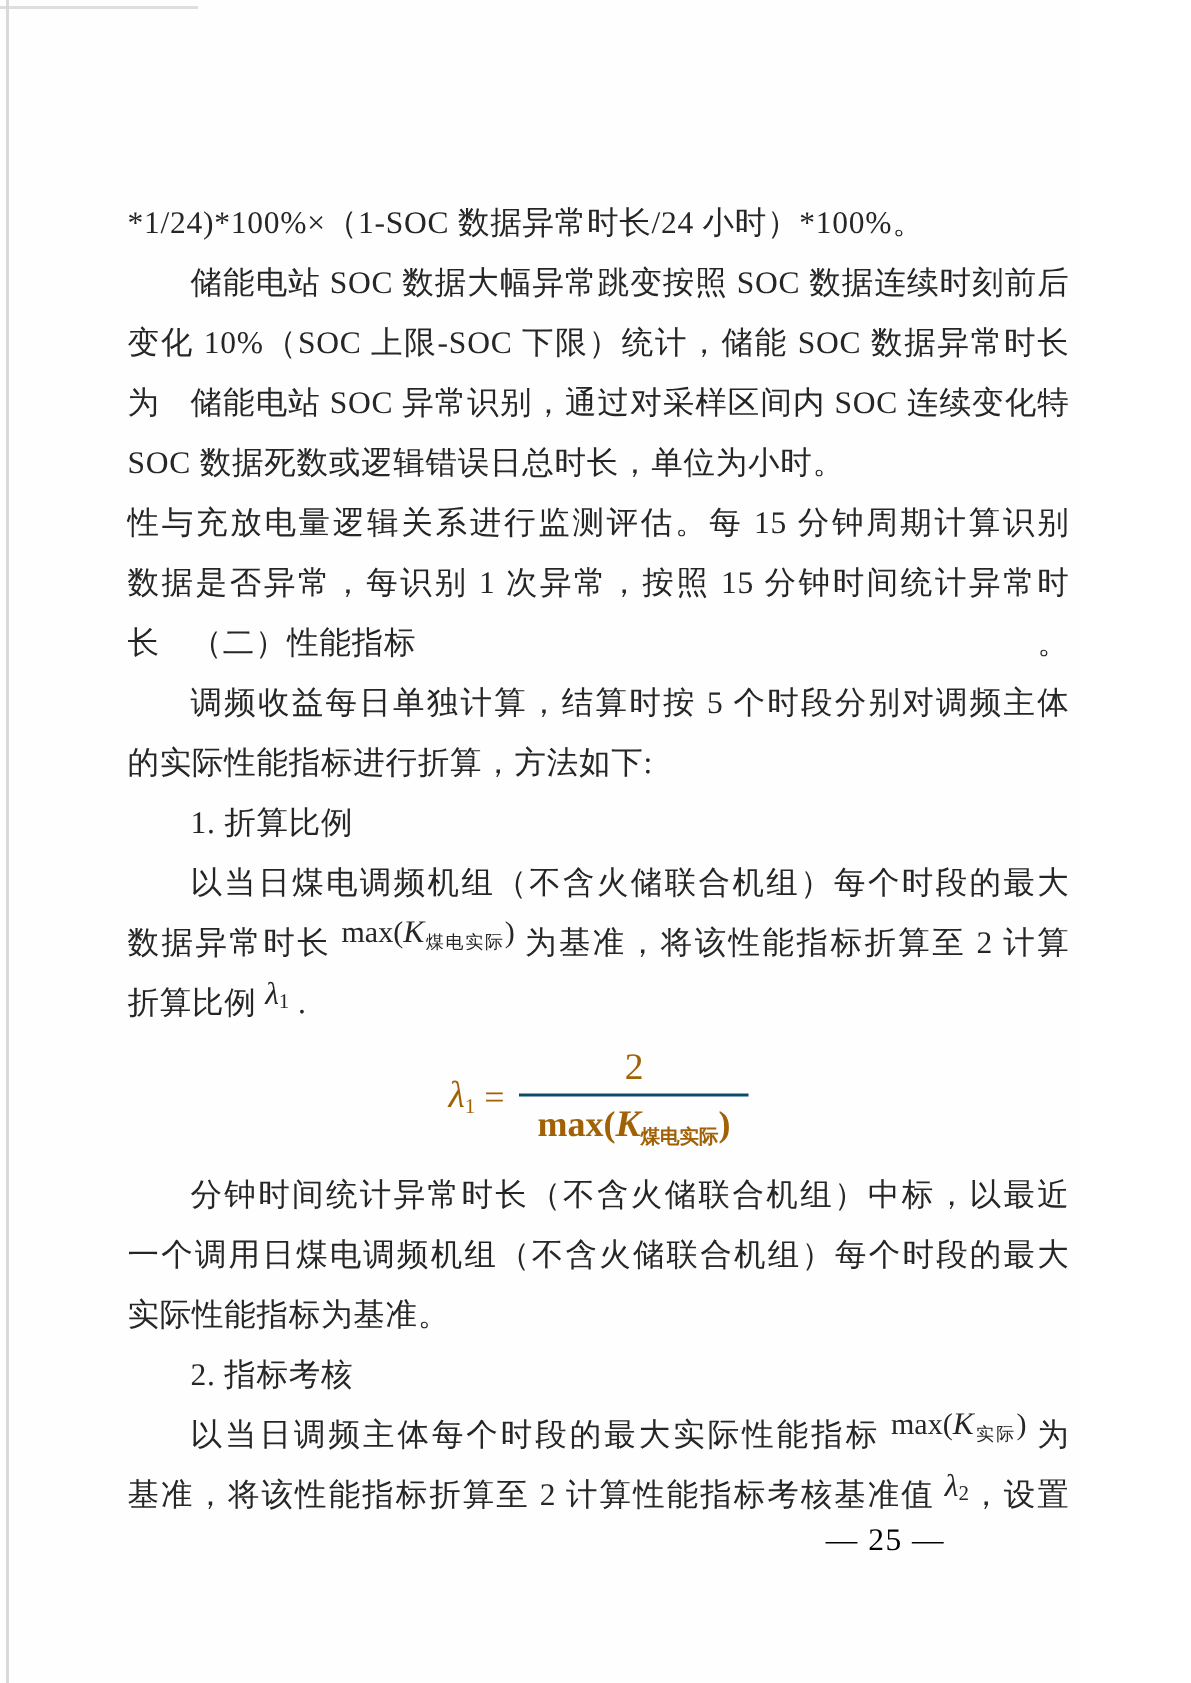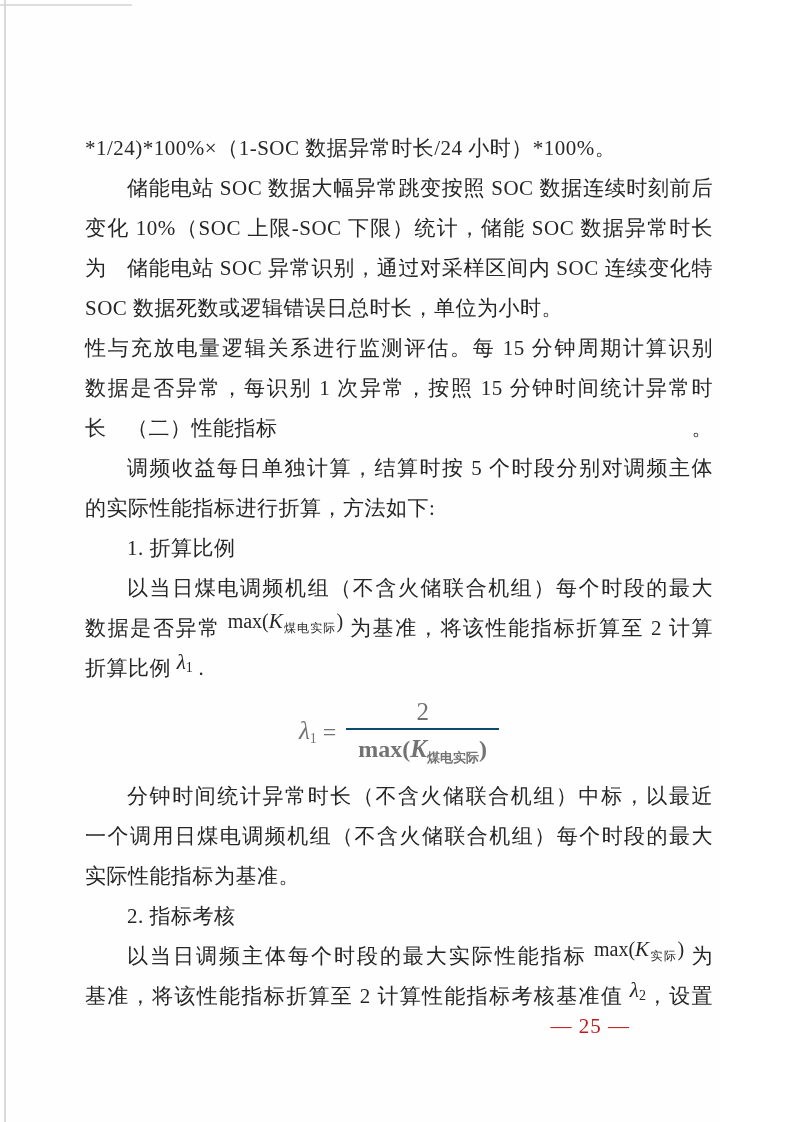--- a/index.html
+++ b/index.html
@@ -85,21 +85,21 @@
     vertical-align: -3px;
     line-height: 0;
   }
   
   .formula {
     height: 88px;
     display: flex;
     align-items: center;
     justify-content: center;
     font-size: 24px;
-    color: #737373;
+    color: #a16207;
   }
   .formula .lam {
     font-style: italic;
     font-size: 25px;
   }
   .formula .lam sub {
     font-style: normal;
     font-size: 14px;
     vertical-align: -4px;
   }
@@ -133,21 +133,21 @@
   .frac .den sub {
     font-size: 13px;
     vertical-align: -5px;
   }
   .page-num {
     position: absolute;
     top: 1014px;
     right: 90px;
     font-size: 21px;
     letter-spacing: 1px;
-    color: #b91c1c;
+    color: #000000;
   }
 </style>
 </head>
 <body>
 
 <div class="page">
   <div class="scan-edge-left"></div>
   <div class="scan-edge-top"></div>
 
   <div class="content">
@@ -157,21 +157,21 @@
         <div class="line fill"><span>变化 10%（SOC 上限-SOC 下限）统计，储能 SOC 数据异常时长为</span></div>
         <div class="line fill indent"><span>储能电站 SOC 异常识别，通过对采样区间内 SOC 连续变化特</span></div>
         <div class="line"><span>SOC 数据死数或逻辑错误日总时长，单位为小时。</span></div>
         <div class="line fill"><span>性与充放电量逻辑关系进行监测评估。每 15 分钟周期计算识别</span></div>
         <div class="line fill"><span>数据是否异常，每识别 1 次异常，按照 15 分钟时间统计异常时长。</span></div>
         <div class="line indent"><span>（二）性能指标</span></div>
         <div class="line fill indent"><span>调频收益每日单独计算，结算时按 5 个时段分别对调频主体</span></div>
         <div class="line"><span>的实际性能指标进行折算，方法如下:</span></div>
         <div class="line indent"><span>1. 折算比例</span></div>
         <div class="line fill indent"><span>以当日煤电调频机组（不含火储联合机组）每个时段的最大</span></div>
-        <div class="line fill"><span>数据是否异常 </span><span class="msup"><span>max(</span><span class="kvar">K</span><sub>煤电实际</sub><span>)</span></span><span> 为基准，将该性能指标折算至 2 计算</span></div>
+        <div class="line fill"><span>数据异常时长 </span><span class="msup"><span>max(</span><span class="kvar">K</span><sub>煤电实际</sub><span>)</span></span><span> 为基准，将该性能指标折算至 2 计算</span></div>
         <div class="line"><span>折算比例 </span><span class="lsup"><span>λ</span><sub>1</sub></span><span> .</span></div>
       </div>
 
     <div class="formula">
       <span class="lam"><span>λ</span><sub>1</sub></span>
       <span class="eq">=</span>
       <span class="frac">
         <span class="num">2</span>
         <span class="den"><span>max(</span><span class="kvar">K</span><sub>煤电实际</sub><span>)</span></span>
       </span>

